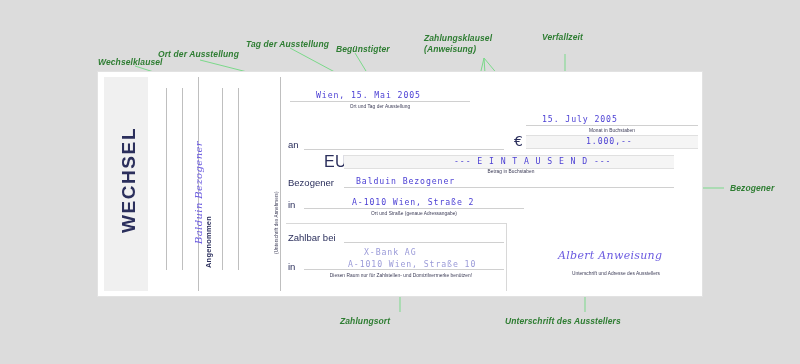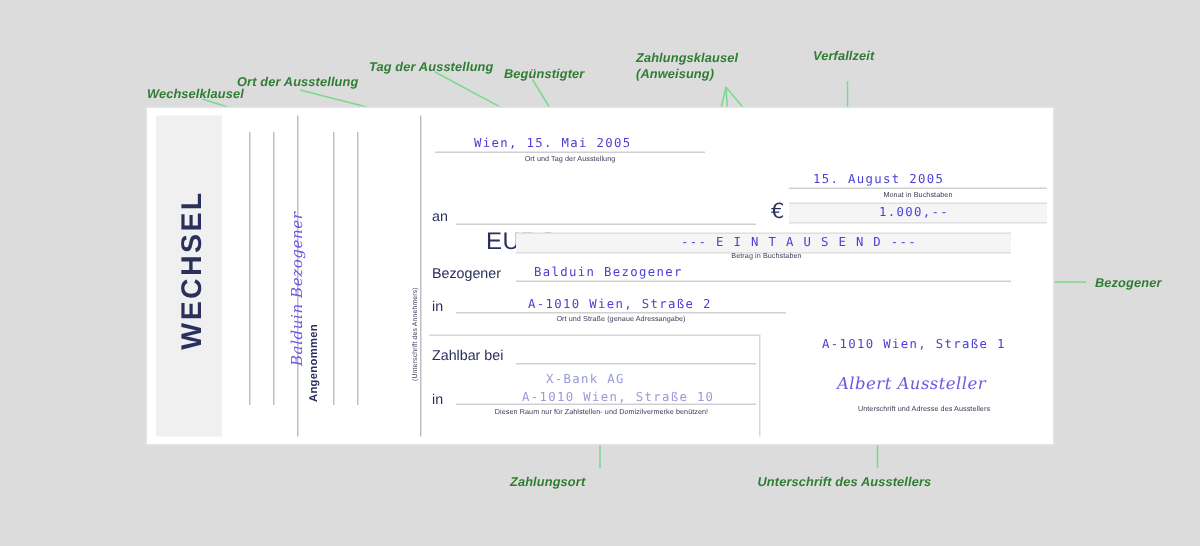--- a/index.html
+++ b/index.html
@@ -181,21 +181,21 @@
     <div class="vtext tiny" style="left:176px;top:182px;">(Unterschrift des Annehmers)</div>
 
     <div class="form">
 
       <div class="line" style="left:4px;top:24px;width:180px;"></div>
       <div class="val" style="position:absolute;left:30px;top:13px;">Wien, 15. Mai 2005</div>
       <div class="cap" style="position:absolute;left:4px;top:27px;width:180px;">Ort und Tag der Ausstellung</div>
 
 
       <div class="line" style="left:240px;top:48px;width:172px;"></div>
-      <div class="val" style="position:absolute;left:256px;top:37px;">15. August 2005</div>
+      <div class="val" style="position:absolute;left:256px;top:37px;">15. July 2005</div>
       <div class="cap" style="position:absolute;left:240px;top:51px;width:172px;">Monat in Buchstaben</div>
 
       <div class="lbl" style="position:absolute;left:2px;top:62px;">an</div>
       <div class="line" style="left:18px;top:72px;width:200px;"></div>
 
       <div class="fillbox" style="left:240px;top:58px;width:172px;height:12px;"></div>
       <div class="euro-sym" style="position:absolute;left:228px;top:56px;">€</div>
       <div class="val" style="position:absolute;left:300px;top:59px;">1.000,--</div>
 
       <div class="lbl big" style="position:absolute;left:2px;top:76px;margin-left:36px;">EURO</div>
@@ -217,19 +217,18 @@
 
       <div class="lbl" style="position:absolute;left:2px;top:155px;">Zahlbar bei</div>
       <div class="line" style="left:58px;top:165px;width:160px;"></div>
       <div class="val faint" style="position:absolute;left:78px;top:170px;">X-Bank AG</div>
 
       <div class="lbl" style="position:absolute;left:2px;top:184px;">in</div>
       <div class="line" style="left:18px;top:192px;width:200px;"></div>
       <div class="val faint" style="position:absolute;left:62px;top:182px;">A-1010 Wien, Straße 10</div>
       <div class="cap" style="position:absolute;left:10px;top:196px;width:210px;">Diesen Raum nur für Zahlstellen- und Domizilvermerke benützen!</div>
 
-      <div class="val" style="position:absolute;left:262px;top:147px;">A-1010 Wien, Straße 1</div>
-      <div class="sigscript" style="position:absolute;left:272px;top:172px;">Albert Aussteller</div>
+      <div class="sigscript" style="position:absolute;left:272px;top:172px;">Albert Anweisung</div>
       <div class="cap" style="position:absolute;left:240px;top:194px;width:180px;">Unterschrift und Adresse des Ausstellers</div>
 
     </div>
   </div>
 </div>
 
 </body></html>

